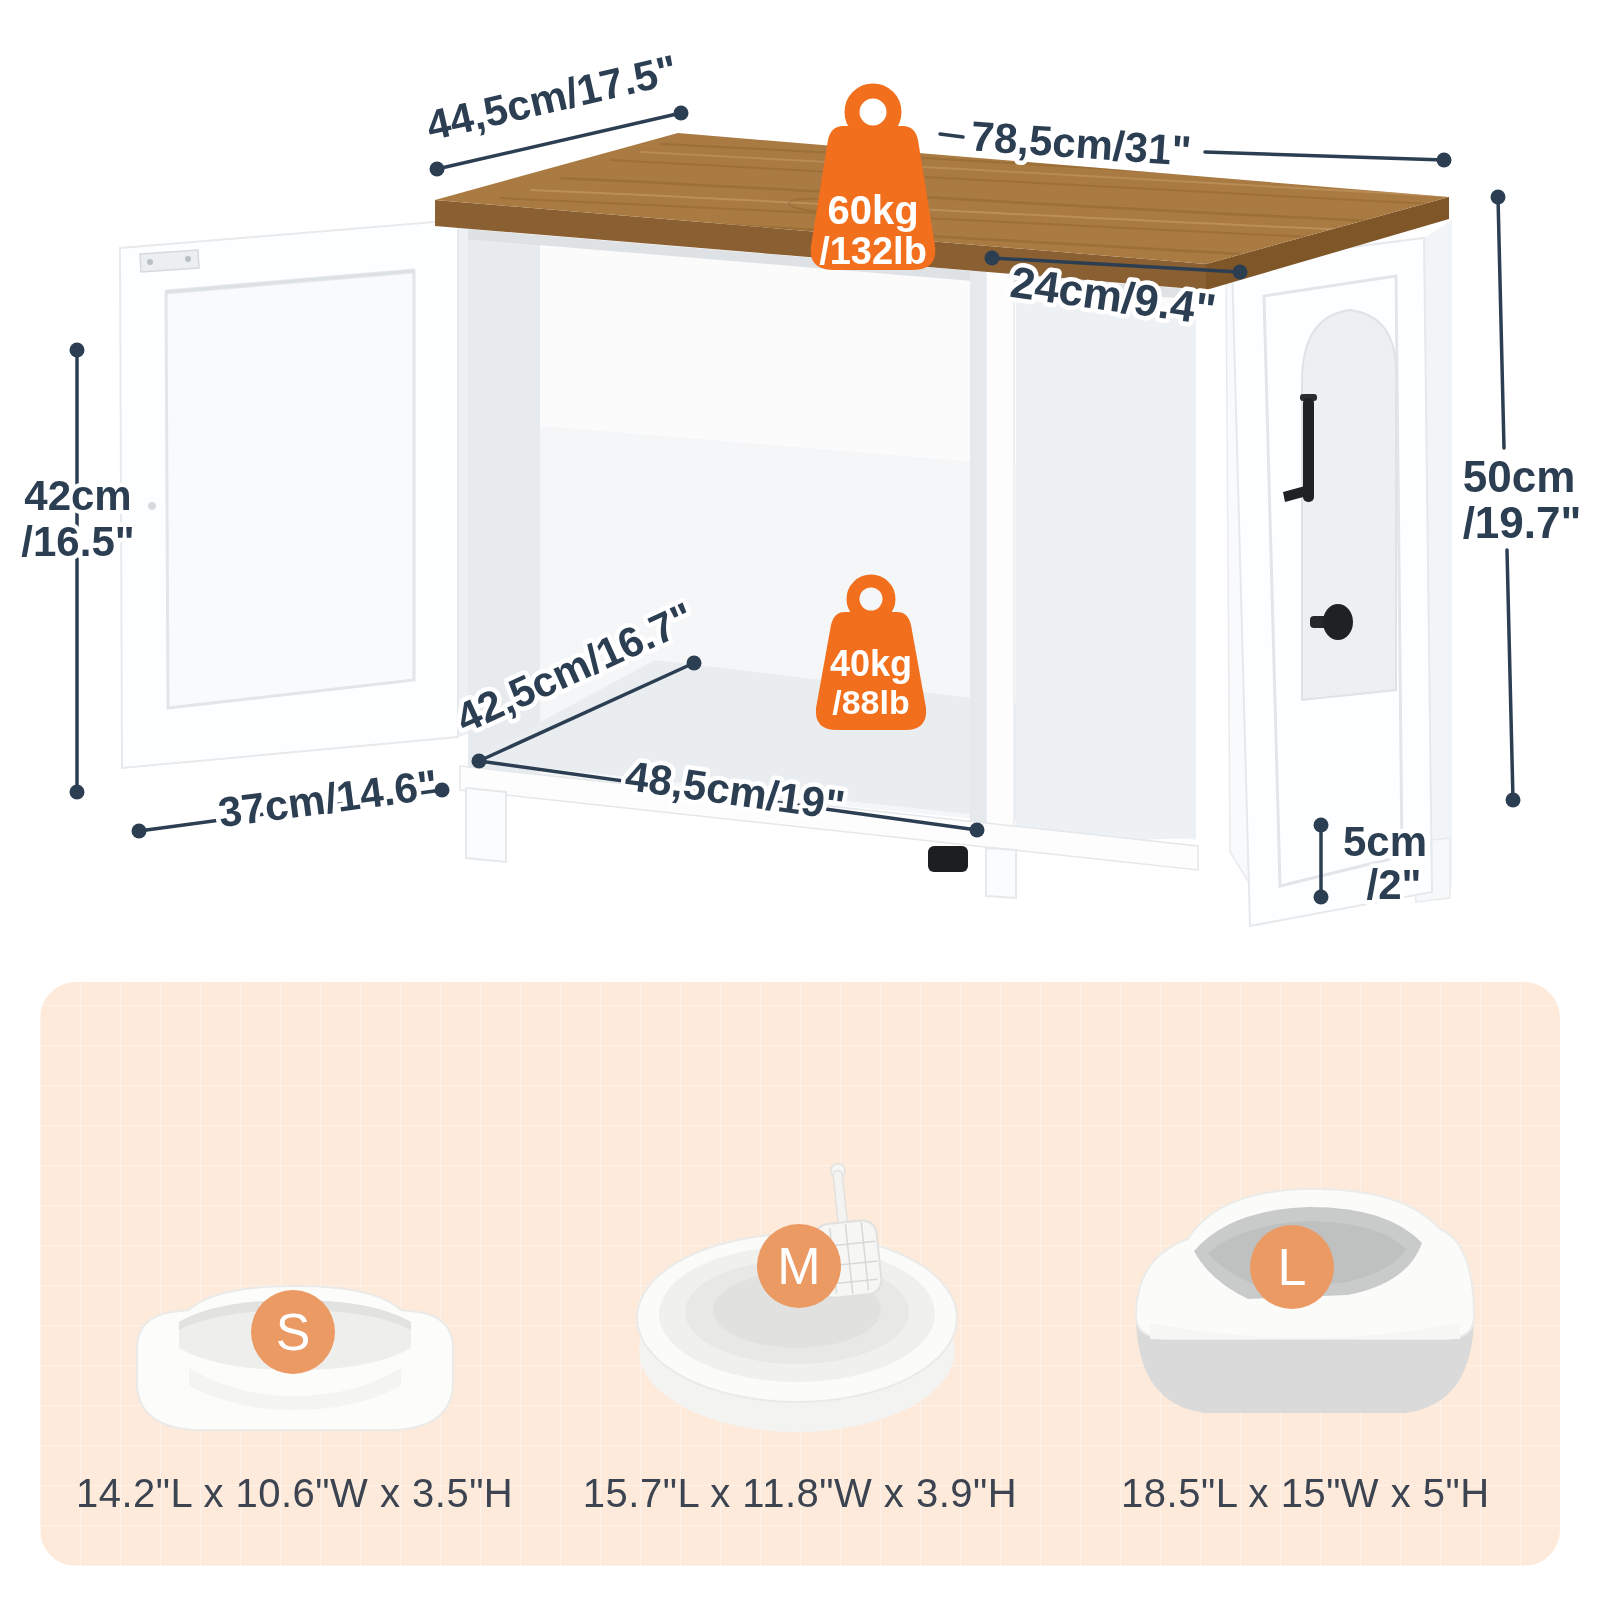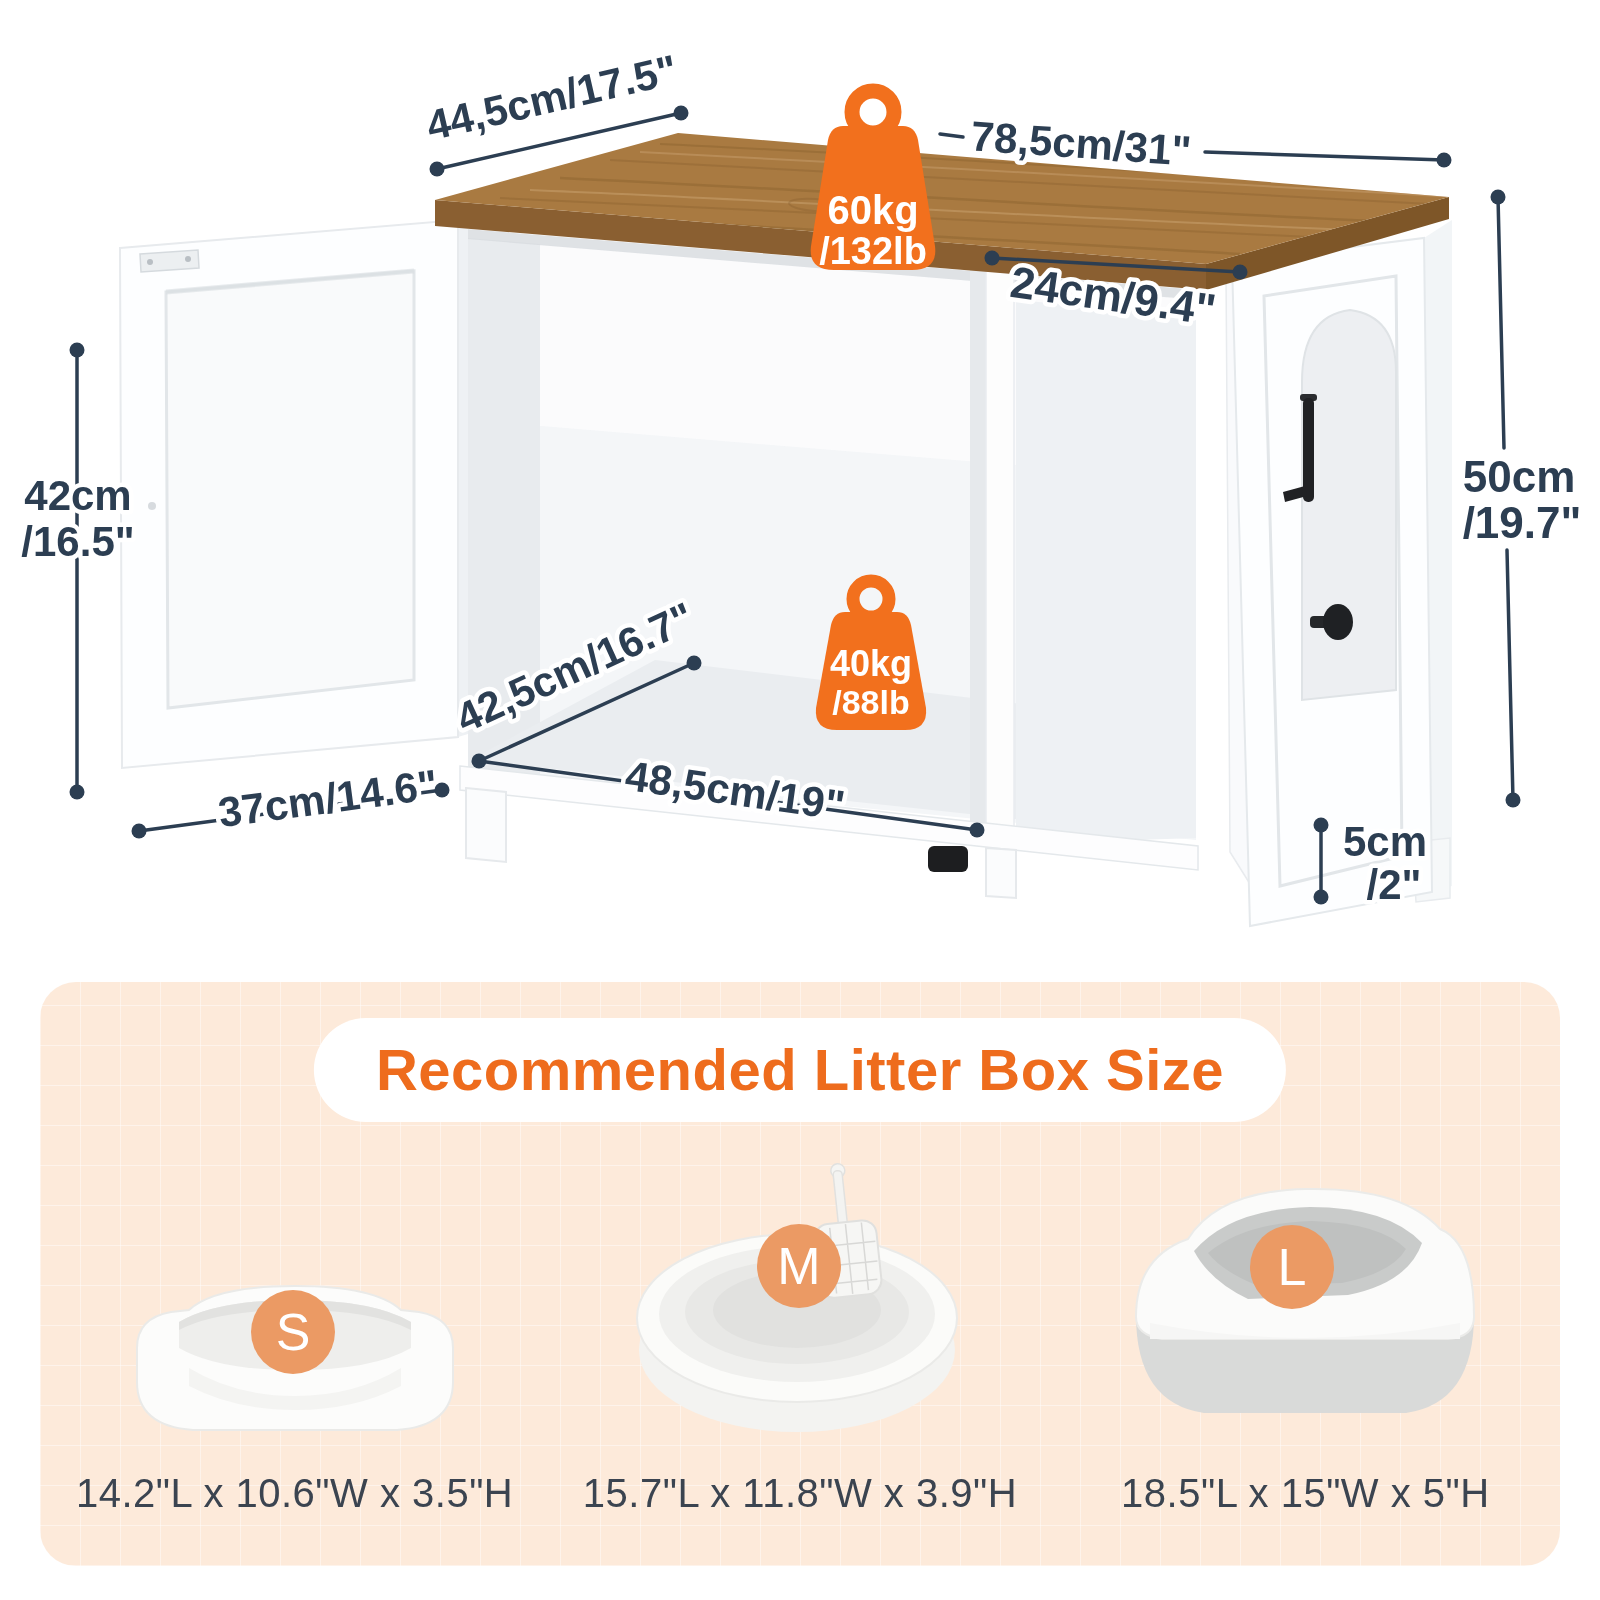--- a/index.html
+++ b/index.html
@@ -195,21 +195,20 @@
   <g>
     <line x1="1321" y1="825" x2="1321" y2="897" class="dimline"></line>
     <circle cx="1321" cy="825" r="7.5" class="dimdot"></circle>
     <circle cx="1321" cy="897" r="7.5" class="dimdot"></circle>
     <text class="dim" x="1385" y="856">5cm</text>
     <text class="dim" x="1394" y="899">/2"</text>
   </g>
 </svg>
 
 <div id="panel">
-  <div class="pill">Recommended Litter Box Size</div>
 
   <div class="litter-row">
 
     <div class="litter-item">
       <div class="pan-wrap">
         <svg width="340" height="175" viewBox="0 0 340 175">
           <path d="M12,78 Q12,48 46,42 L64,40 Q90,16 170,16 Q250,16 276,40 L294,42 Q328,48 328,78 L328,112 Q328,156 272,160 L68,160 Q12,156 12,112 Z" fill="#fcfcfb" stroke="#eaeae8" stroke-width="2"></path>
           <path d="M54,52 Q92,30 170,30 Q248,30 286,52 L286,78 Q248,100 170,100 Q92,100 54,78 Z" fill="#eeeeec"></path>
           <path d="M54,52 Q92,30 170,30 Q248,30 286,52 L286,60 Q248,40 170,40 Q92,40 54,60 Z" fill="#e2e2e0"></path>
           <path d="M64,98 Q110,126 170,126 Q230,126 276,98 L276,116 Q230,140 170,140 Q110,140 64,116 Z" fill="#f4f4f2"></path>

